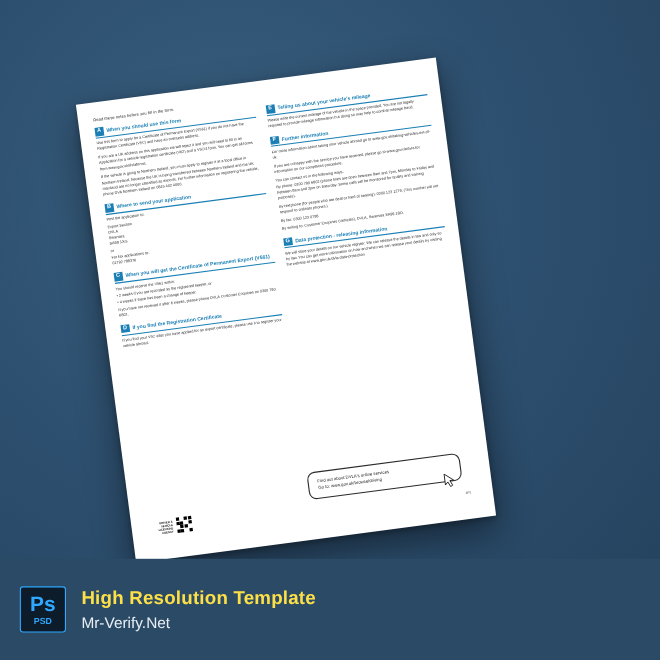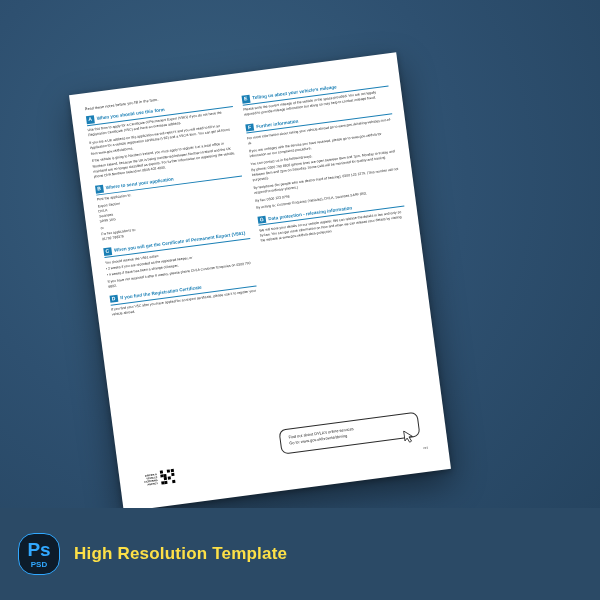--- a/index.html
+++ b/index.html
@@ -90,21 +90,21 @@
   }
 
   
   .banner{
     position:absolute;left:0;right:0;bottom:0;height:92px;
     background:#2b4a66;
     display:flex;align-items:center;gap:14px;padding-left:18px;
     box-sizing:border-box;
   }
   .ps-logo{
-    width:40px;height:40px;border:1.5px solid #31a8ff;border-radius:16px;
+    width:40px;height:40px;border:1.5px solid #31a8ff;border-radius:3px;
     background:#0d1c2b;display:flex;flex-direction:column;align-items:center;justify-content:center;
     color:#31a8ff;
   }
   .ps-logo .big{font-size:19px;font-weight:bold;line-height:1;}
   .ps-logo .small{font-size:8px;font-weight:bold;line-height:1;margin-top:2px;}
   .banner-text .t1{
     color:#fde047;font-size:17px;font-weight:bold;letter-spacing:.2px;
   }
   .banner-text .t2{
     color:#e8eef4;font-size:14px;margin-top:4px;
@@ -249,16 +249,17 @@
     </div>
   </div>
 
   <div class="banner">
     <div class="ps-logo">
       <div class="big">Ps</div>
       <div class="small">PSD</div>
     </div>
     <div class="banner-text">
       <div class="t1">High Resolution Template</div>
+      <div class="t2">Mr-Verify.Net</div>
     </div>
   </div>
 
 </div>
 
 </body></html>

